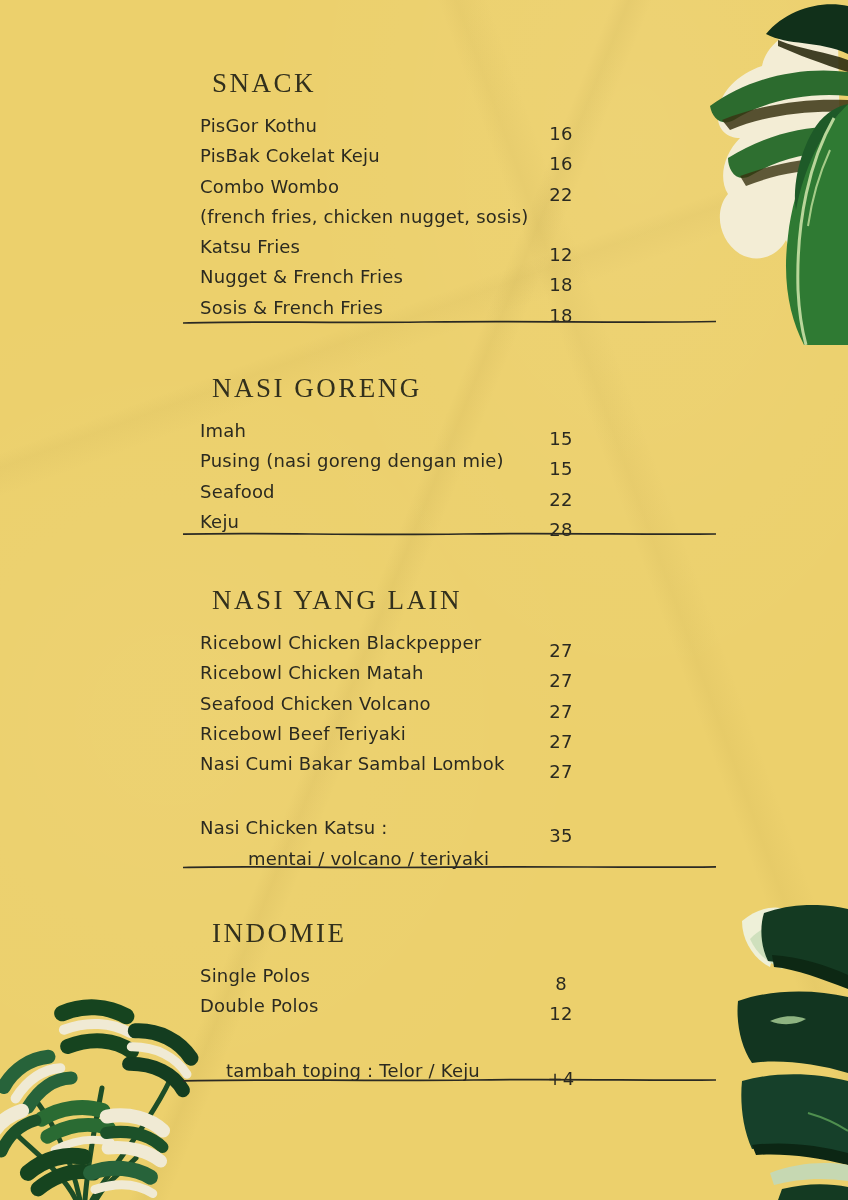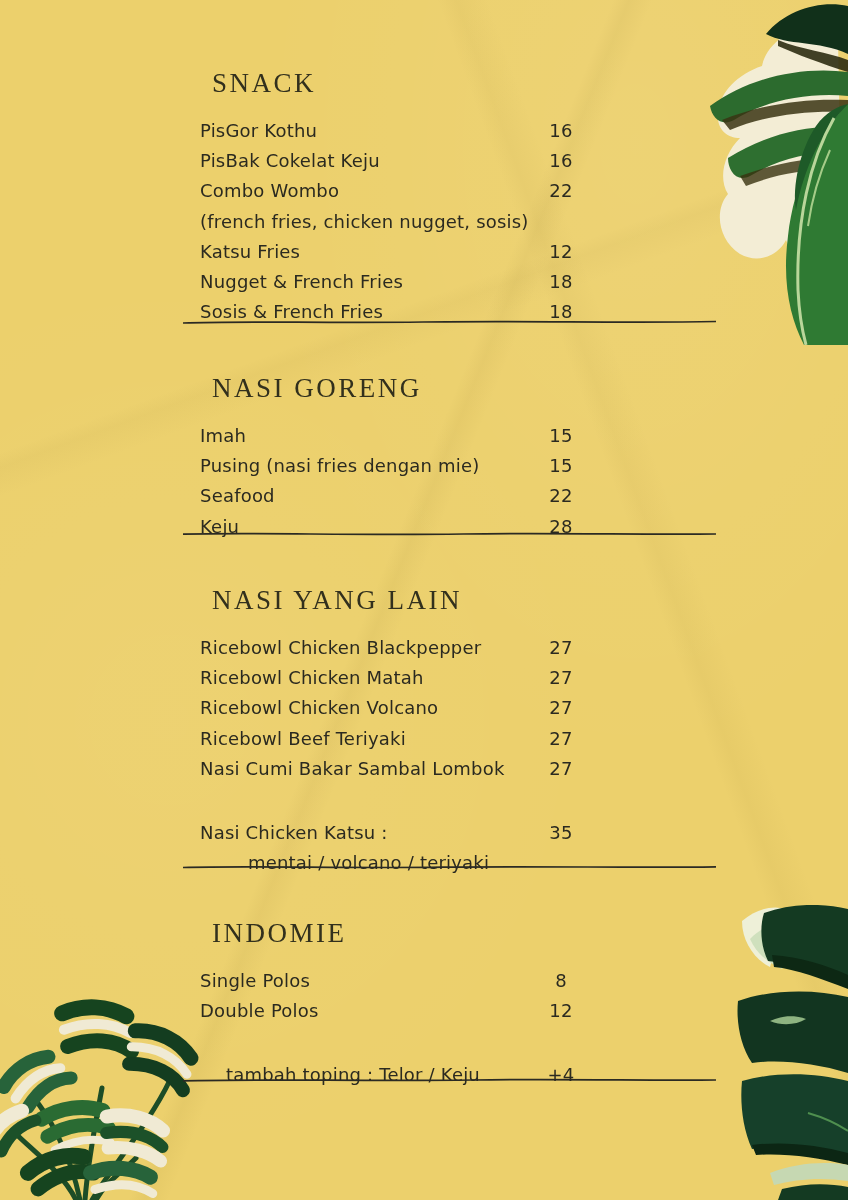--- a/index.html
+++ b/index.html
@@ -29,34 +29,35 @@
     font-weight: 400;
     font-size: 27px;
     line-height: 32px;
     letter-spacing: 2.5px;
     color: #32301d;
   }
   .rows { margin-top: 16px; }
   .row {
     display: flex;
     justify-content: space-between;
-    align-items: center;
+    align-items: flex-start;
     height: 30.3px;
     font-size: 18px;
     letter-spacing: 0.2px;
   }
   .row.gap { margin-top: 34px; }
   .item-name { flex: 1 1 auto; white-space: nowrap; }
   .row.indent1 .item-name { padding-left: 26px; }
   .row.indent2 .item-name { padding-left: 48px; }
   .item-price {
     flex: 0 0 46px;
     width: 46px;
     text-align: center;
     white-space: nowrap;
+    margin-top: 8px;
   }
   .divider {
     position: absolute;
     left: 183px;
     width: 533px;
     height: 6px;
   }
   .divider svg { display:block; }
   .illustration { position: absolute; pointer-events: none; }
   .leaf-top-right { top: 0; right: 0; width: 166px; height: 345px; }
@@ -191,21 +192,21 @@
   </div>
 
   <section class="menu-section" style="top:360px">
     <h2 class="section-title">NASI GORENG</h2>
     <div class="rows">
         <div class="row">
           <span class="item-name">Imah</span>
           <span class="item-price">15</span>
         </div>
         <div class="row">
-          <span class="item-name">Pusing (nasi fries dengan mie)</span>
+          <span class="item-name">Pusing (nasi goreng dengan mie)</span>
           <span class="item-price">15</span>
         </div>
         <div class="row">
           <span class="item-name">Seafood</span>
           <span class="item-price">22</span>
         </div>
         <div class="row">
           <span class="item-name">Keju</span>
           <span class="item-price">28</span>
         </div>
@@ -222,21 +223,21 @@
     <div class="rows">
         <div class="row">
           <span class="item-name">Ricebowl Chicken Blackpepper</span>
           <span class="item-price">27</span>
         </div>
         <div class="row">
           <span class="item-name">Ricebowl Chicken Matah</span>
           <span class="item-price">27</span>
         </div>
         <div class="row">
-          <span class="item-name">Ricebowl Chicken Volcano</span>
+          <span class="item-name">Seafood Chicken Volcano</span>
           <span class="item-price">27</span>
         </div>
         <div class="row">
           <span class="item-name">Ricebowl Beef Teriyaki</span>
           <span class="item-price">27</span>
         </div>
         <div class="row">
           <span class="item-name">Nasi Cumi Bakar Sambal Lombok</span>
           <span class="item-price">27</span>
         </div>

